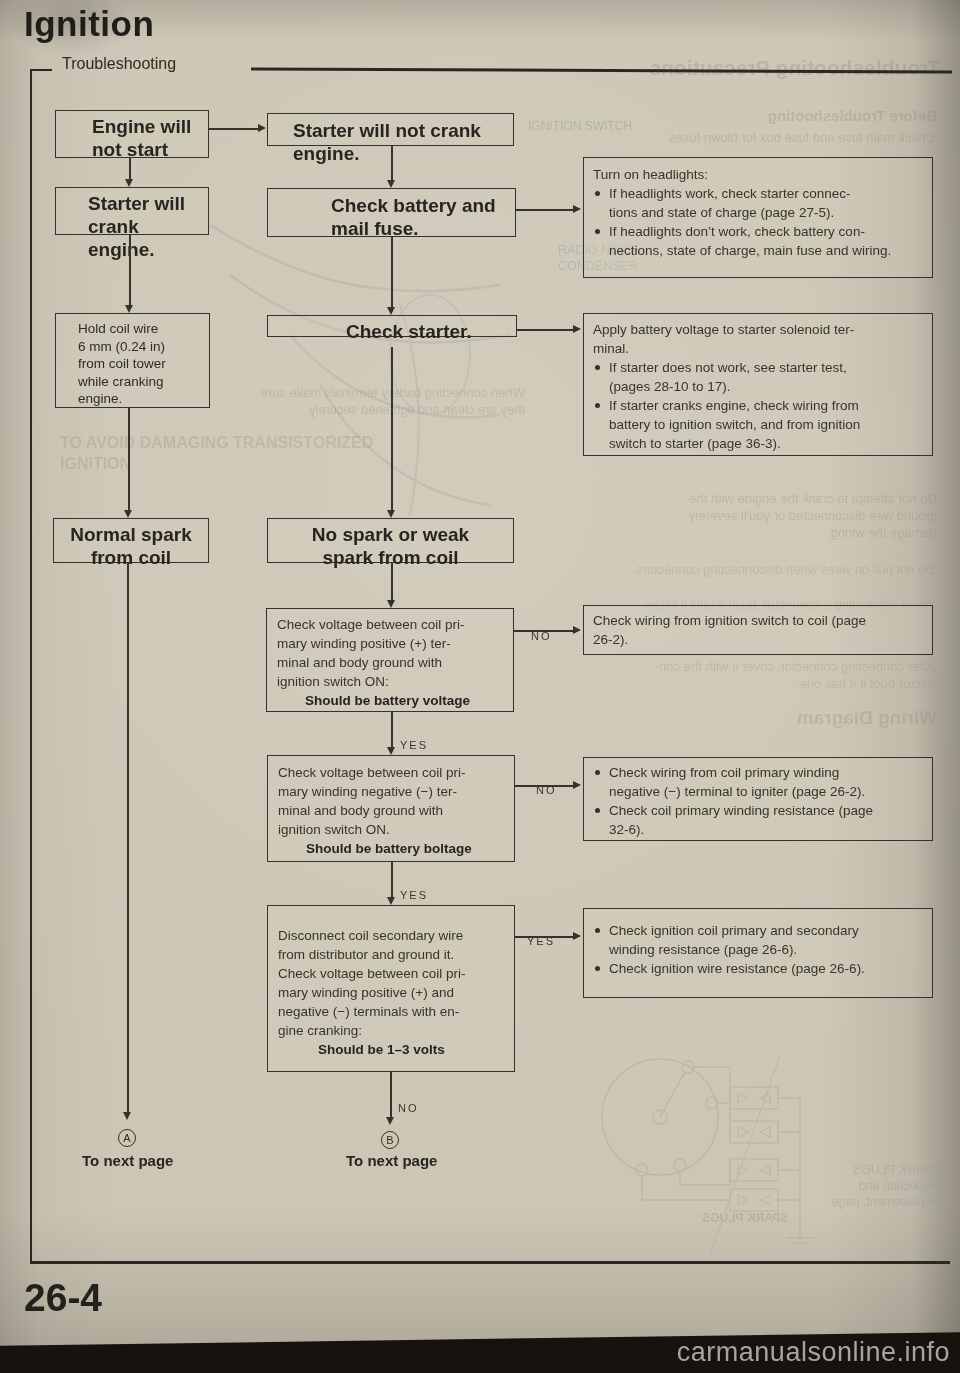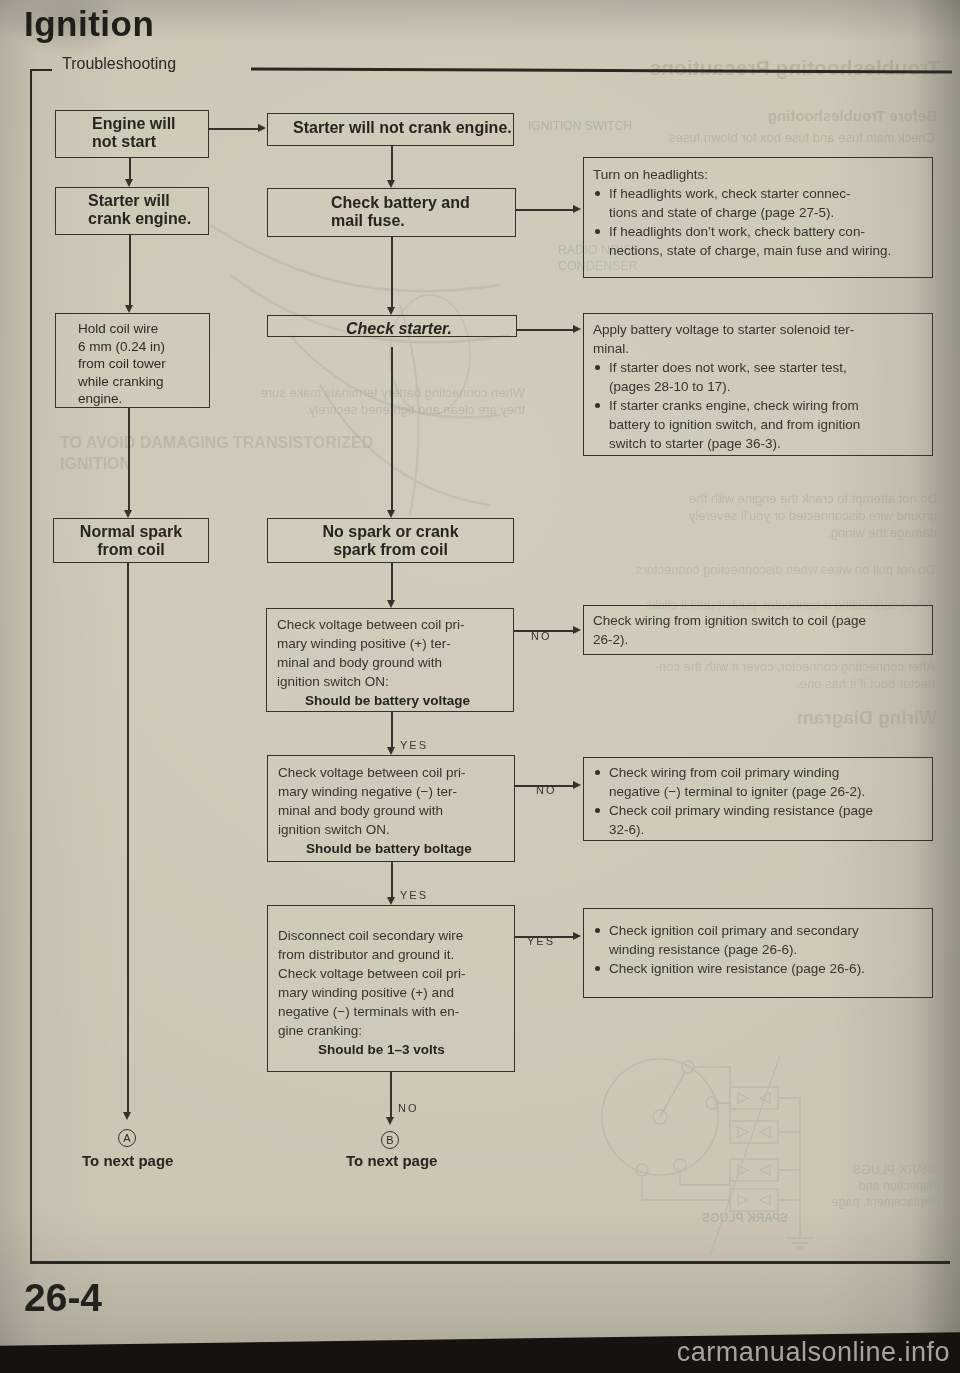--- a/index.html
+++ b/index.html
@@ -12,21 +12,21 @@
       linear-gradient(90deg, rgba(0,0,0,.12) 0%, rgba(0,0,0,.03) 4%, rgba(0,0,0,0) 12%, rgba(0,0,0,0) 86%, rgba(0,0,0,.07) 95%, rgba(0,0,0,.28) 100%),
       linear-gradient(180deg, rgba(0,0,0,.14) 0%, rgba(0,0,0,0) 3%, rgba(0,0,0,0) 88%, rgba(0,0,0,.10) 96%, rgba(0,0,0,.18) 100%),
       #cdc6b5;
   }
   .abs{position:absolute;}
   .ml{white-space:pre-line;}
   .title{font-size:35px;font-weight:bold;letter-spacing:.5px;color:#201e19;}
   .section{font-size:16px;color:#2b2925;}
   .pageno{font-size:39px;font-weight:bold;color:#23211c;}
   .box{position:absolute;border:1.6px solid #35322b;box-sizing:border-box;background:rgba(214,208,196,.18);}
-  .bold{font-weight:bold;font-size:16px;line-height:18px;color:#27251f;}
+  .bold{font-weight:bold;font-size:19px;line-height:23px;color:#27251f;}
   .txt{font-size:13.5px;line-height:19px;color:#37342e;}
   .res{font-weight:bold;color:#26241f;}
   .ln{position:absolute;background:#35322b;}
   .v{width:1.6px;} .h{height:1.6px;}
   .ah-d{position:absolute;width:0;height:0;border-left:4.5px solid transparent;border-right:4.5px solid transparent;border-top:8px solid #35322b;}
   .ah-r{position:absolute;width:0;height:0;border-top:4.5px solid transparent;border-bottom:4.5px solid transparent;border-left:8px solid #35322b;}
   .lbl{position:absolute;font-size:11px;letter-spacing:2px;color:#3a3831;margin-top:20px;}
   .bul{display:flex;}
   .dot{width:5px;height:5px;border-radius:50%;background:#35322b;margin:7px 9px 0 2px;flex:none;}
   .circ{position:absolute;width:18px;height:18px;border:1.4px solid #35322b;border-radius:50%;
@@ -119,21 +119,21 @@
         <span class="ml">If headlights work, check starter connec-
 tions and state of charge (page 27-5).</span>
       </div>
     <div class="bul">
         <span class="dot"></span>
         <span class="ml">If headlights don’t work, check battery con-
 nections, state of charge, main fuse and wiring.</span>
       </div>
   </div>
 
-  <div class="box bold ml" style="left:267px;top:315px;width:250px;height:18px;padding:4px 0 16px 78px;font-style:italic;">Check starter.</div>
+  <div class="box bold ml" style="left:267px;top:315px;width:250px;height:18px;padding:4px 0 16px 78px;">Check starter.</div>
 
   <div class="box txt" style="left:583px;top:313px;width:350px;height:143px;padding:6px 5px 0 9px;">
     <div class="ml">Apply battery voltage to starter solenoid ter-
 minal.</div>
     <div class="bul">
         <span class="dot"></span>
         <span class="ml">If starter does not work, see starter test,
 (pages 28-10 to 17).</span>
       </div>
     <div class="bul">
@@ -145,21 +145,21 @@
   </div>
 
   <div class="box ml" style="left:55px;top:313px;width:155px;height:95px;padding:6px 0 0 22px;font-size:13.5px;line-height:17.5px;color:#2e2b26;">Hold coil wire
 6 mm (0.24 in)
 from coil tower
 while cranking
 engine.</div>
 
   <div class="box bold ml" style="left:53px;top:518px;width:156px;height:45px;padding-top:4px;text-align:center;">Normal spark
 from coil</div>
-  <div class="box bold ml" style="left:267px;top:518px;width:247px;height:45px;padding-top:4px;text-align:center;">No spark or crank
+  <div class="box bold ml" style="left:267px;top:518px;width:247px;height:45px;padding-top:4px;text-align:center;">No spark or weak
 spark from coil</div>
 
   <div class="box txt" style="left:266px;top:608px;width:248px;height:104px;padding:6px 4px 0 10px;">
     <div class="ml">Check voltage between coil pri-
 mary winding positive (+) ter-
 minal and body ground with
 ignition switch ON:</div>
     <div class="res ml" style="margin-left:28px;">Should be battery voltage</div>
   </div>
 

